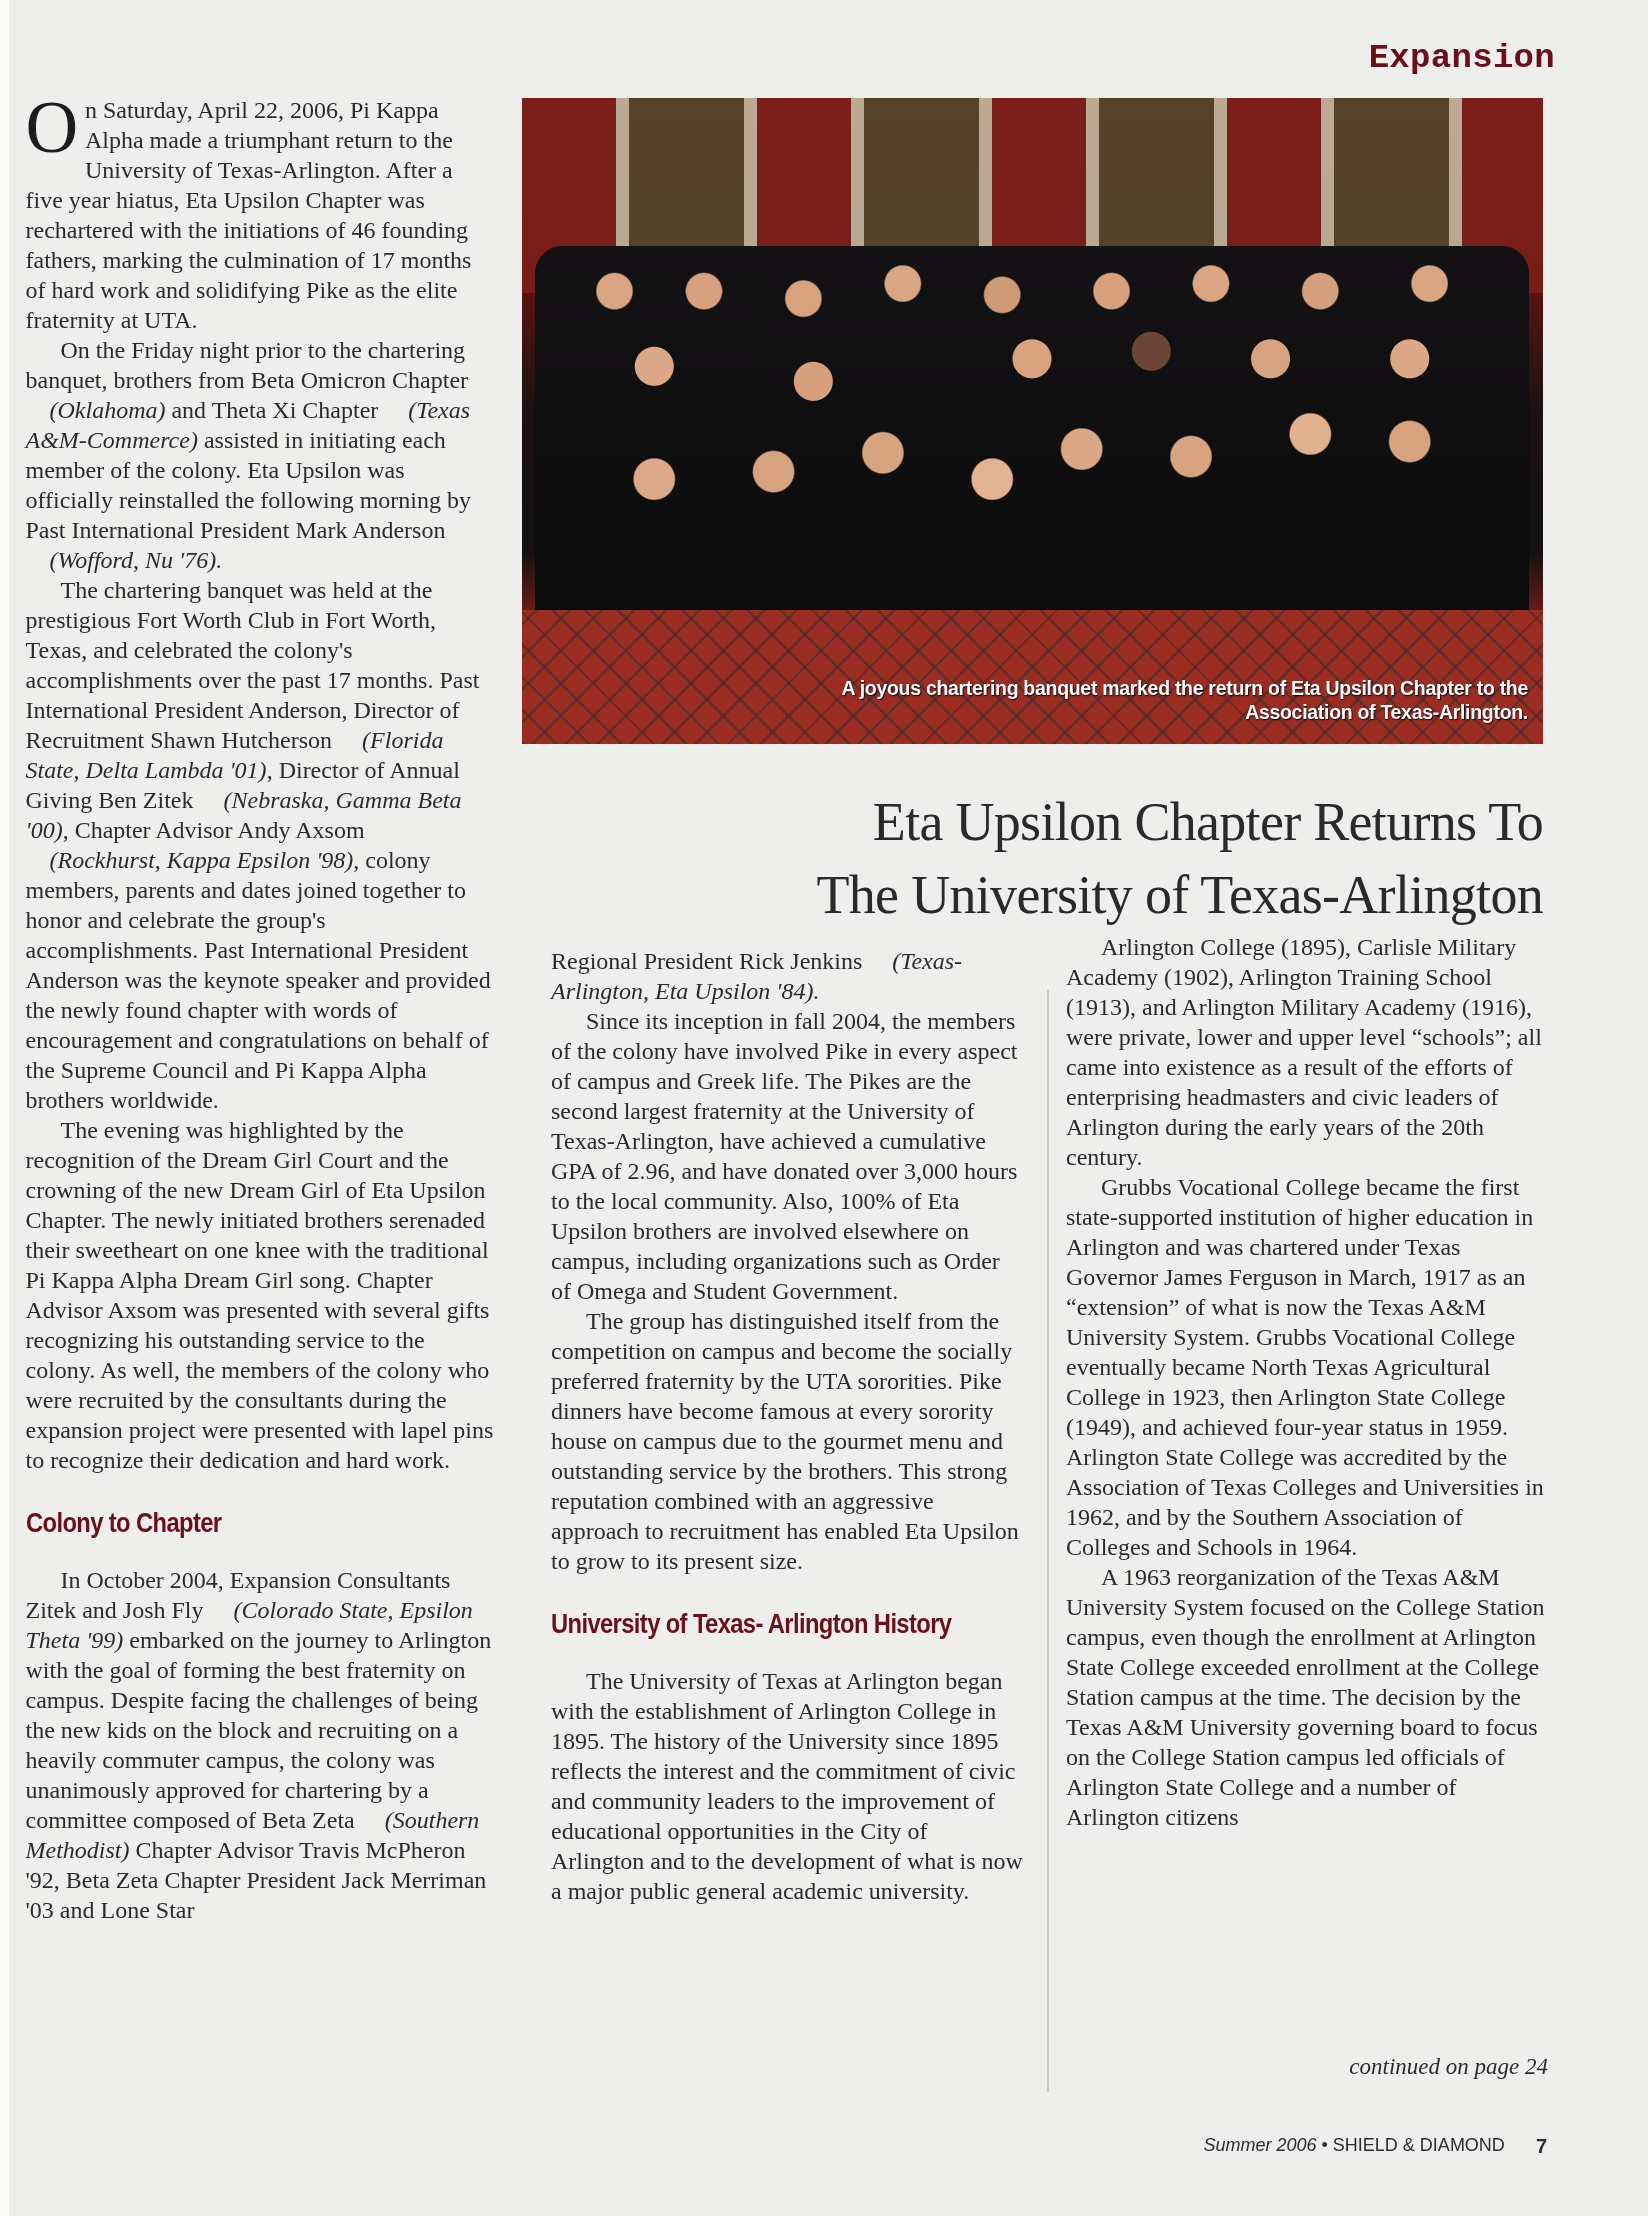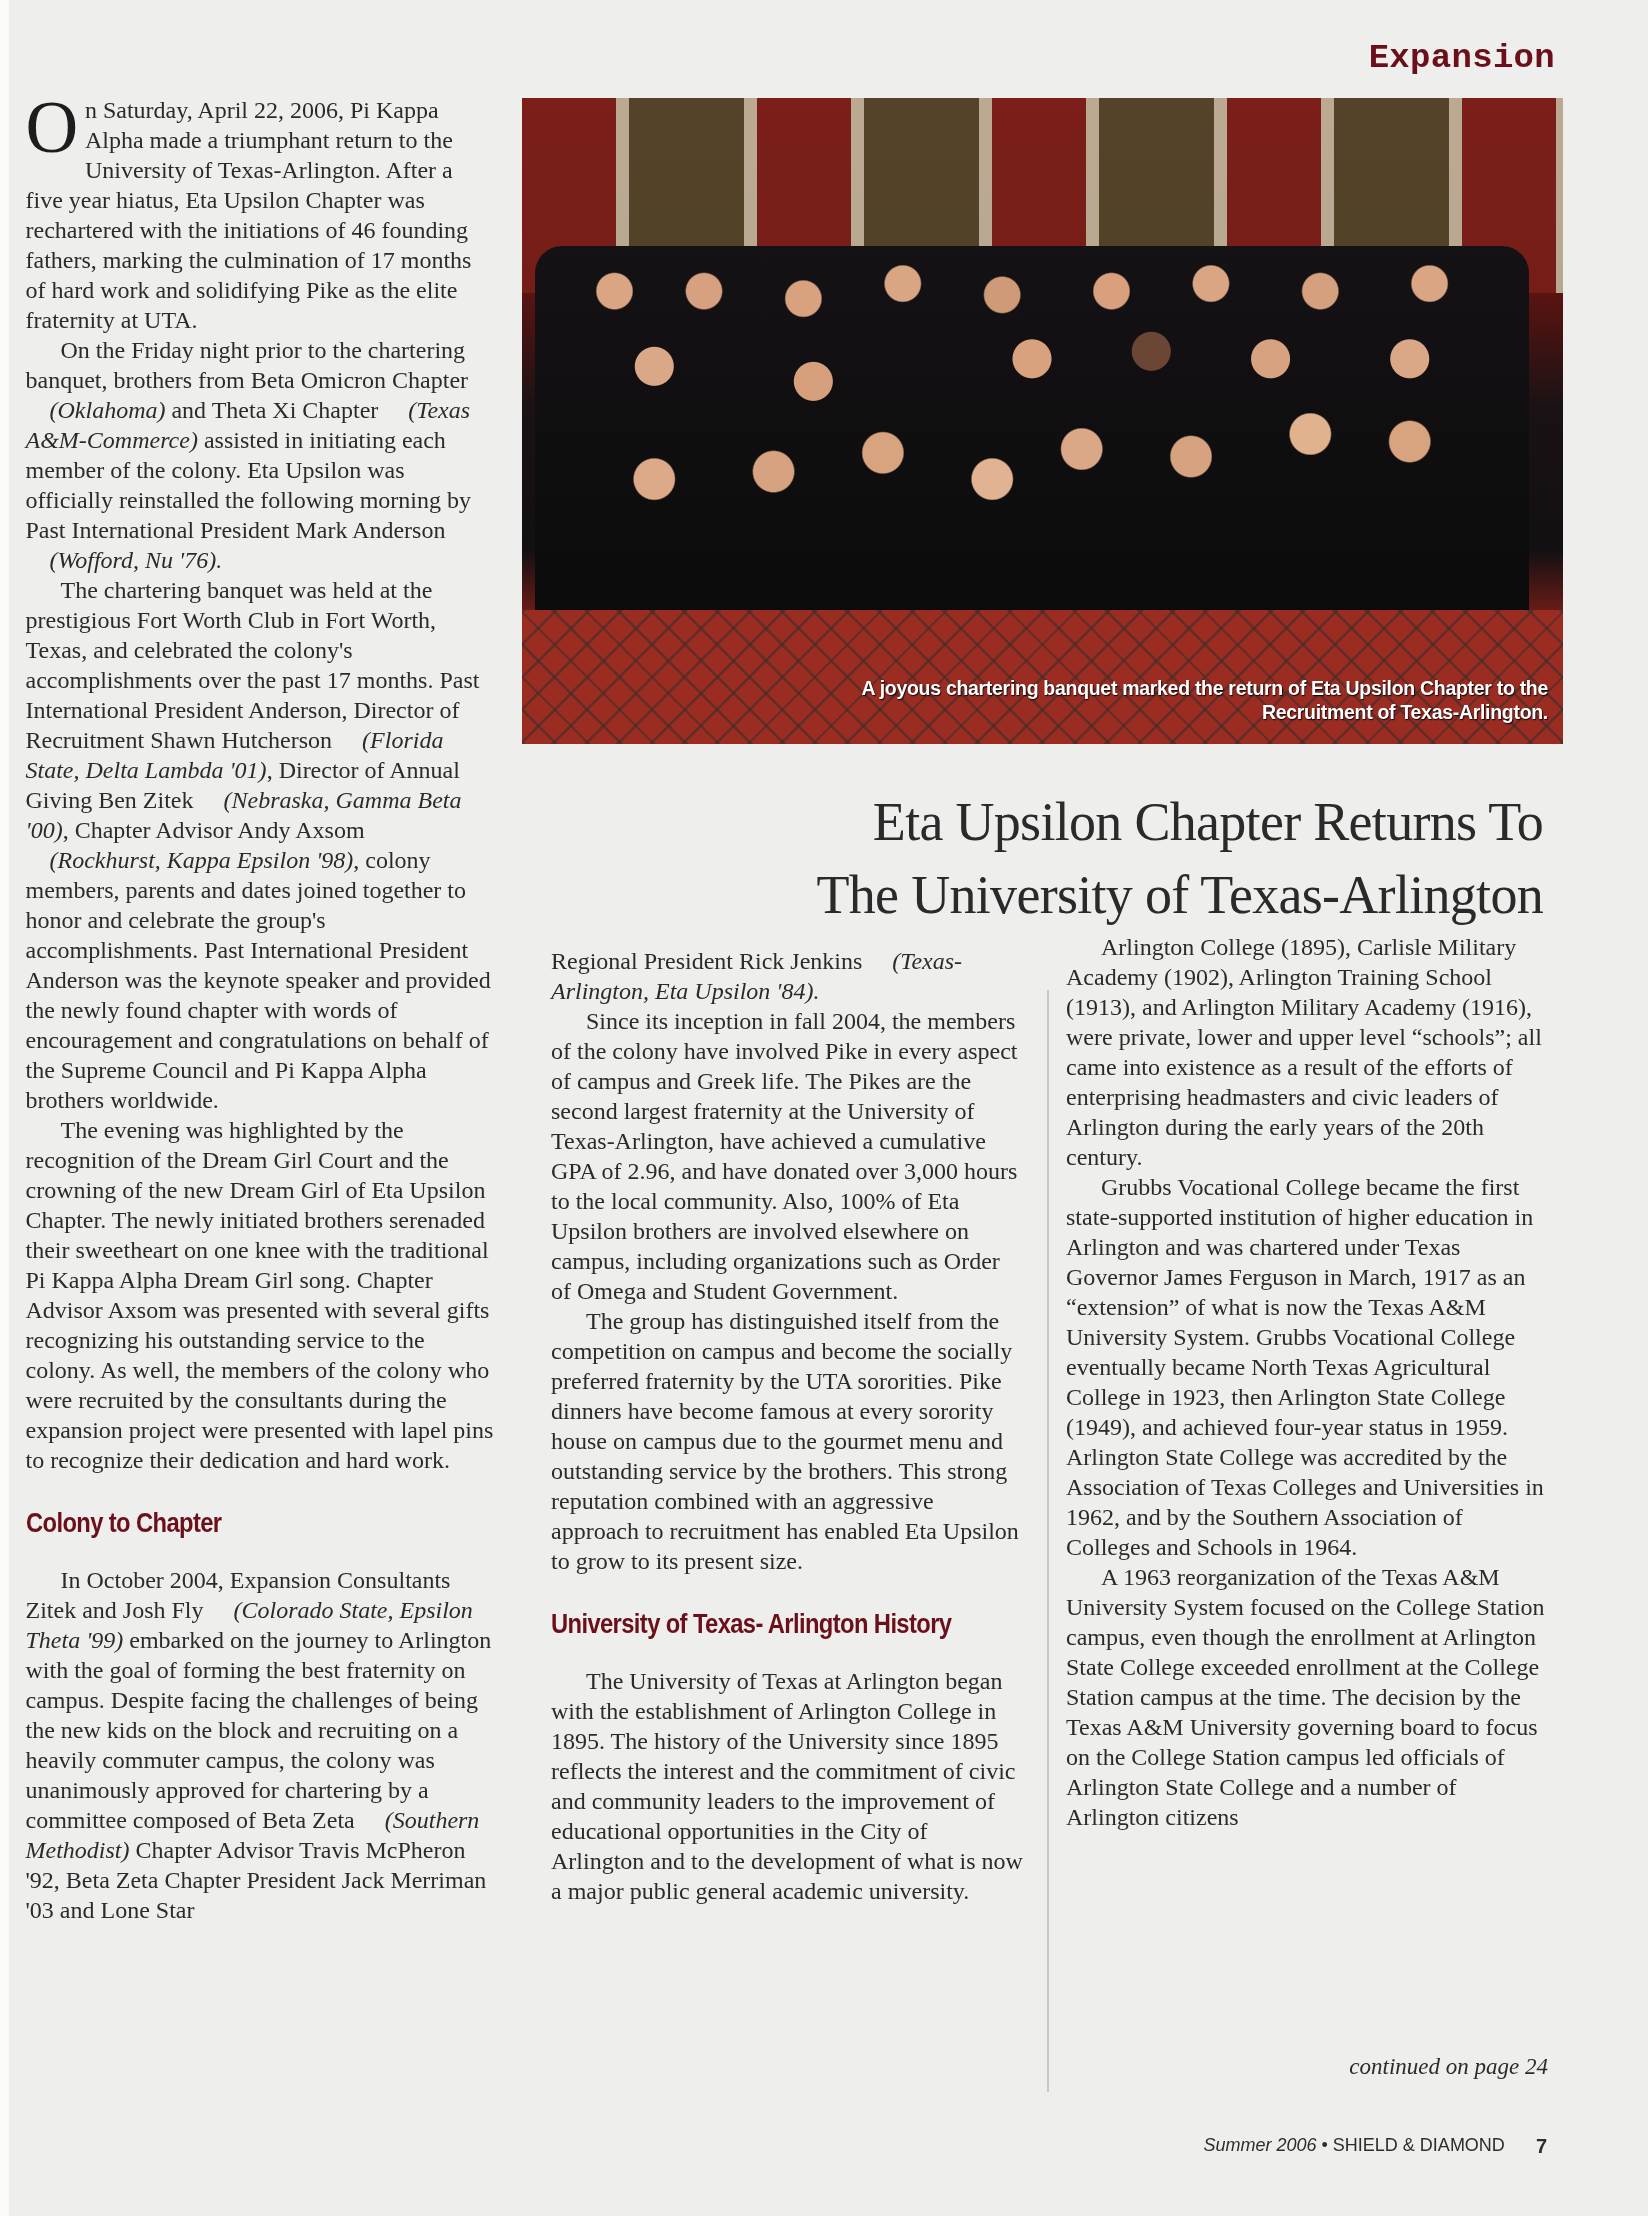--- a/index.html
+++ b/index.html
@@ -44,21 +44,20 @@
     white-space: nowrap;
   }
   .col-rule {
     position: absolute; left: 1047px; top: 990px; width: 2px; height: 1102px;
     background: #c8c8c6;
   }
   .photo {
     position: absolute; left: 522px; top: 98px; width: 1021px; height: 646px;
     overflow: hidden;
     background: linear-gradient(180deg, #7a1c18 0%, #5a1411 30%, #1a1214 48%, #121012 70%, #6e1d18 80%, #8a2a20 100%);
-    padding-left: 20px;
   }
   .photo .wall {
     position: absolute; left: 0; top: 0; width: 100%; height: 195px;
     background:
       repeating-linear-gradient(90deg, #7c1f1a 0 94px, #c8c2a8 94px 107px, #4f4a2c 107px 222px, #c8c2a8 222px 235px);
     opacity: 0.85;
   }
   .photo .crowd {
     position: absolute; left: 13.4px; top: 148px; width: 994px; height: 376px;
     background:
@@ -138,21 +137,21 @@
   <div class="subhead">Colony to Chapter</div>
   <p class="indent"><span>In October 2004, Expansion Consultants Zitek and Josh Fly </span><i>(Colorado State, Epsilon Theta '99)</i><span> embarked on the journey to Arlington with the goal of forming the best fraternity on campus. Despite facing the challenges of being the new kids on the block and recruiting on a heavily commuter campus, the colony was unanimously approved for chartering by a committee composed of Beta Zeta </span><i>(Southern Methodist)</i><span> Chapter Advisor Travis McPheron '92, Beta Zeta Chapter President Jack Merriman '03 and Lone Star</span></p>
 </div>
 
 <div class="photo">
   <div class="wall"></div>
   <div class="crowd"></div>
   <div class="carpet"></div>
   <div class="caption">
     <div>A joyous chartering banquet marked the return of Eta Upsilon Chapter to the</div>
-    <div>Recruitment of Texas-Arlington.</div>
+    <div>Association of Texas-Arlington.</div>
   </div>
 </div>
 
 <div class="headline">
   <div>Eta Upsilon Chapter Returns To</div>
   <div>The University of Texas-Arlington</div>
 </div>
 
 <div class="col" id="col2">
   <p><span>Regional President Rick Jenkins </span><i>(Texas-Arlington, Eta Upsilon '84).</i></p>

